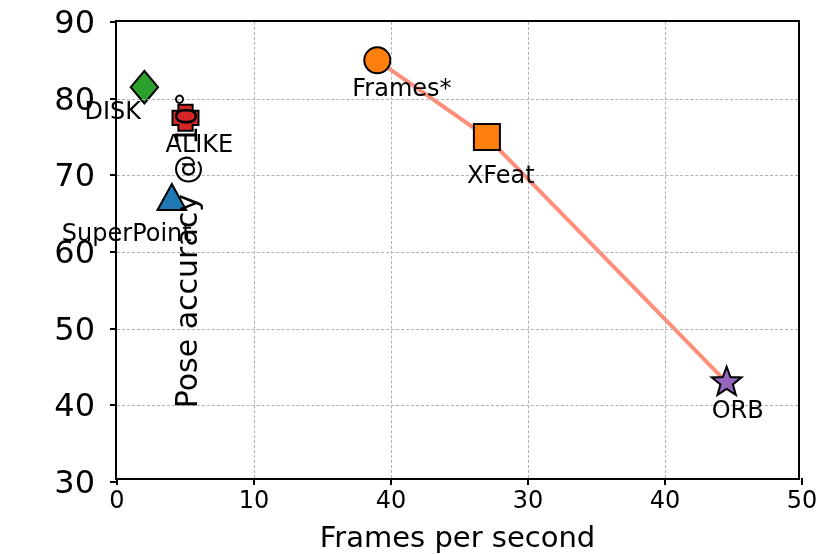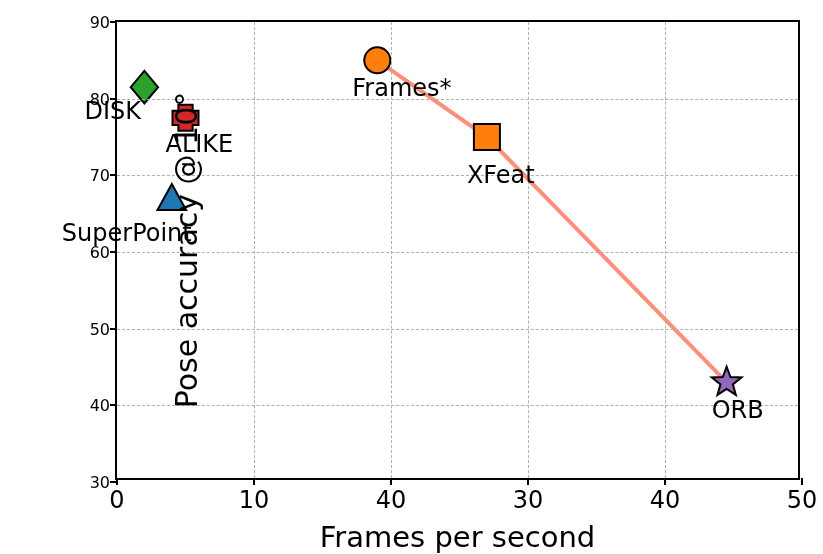--- a/index.html
+++ b/index.html
@@ -42,22 +42,22 @@
     position: absolute;
     top: 100%;
     transform: translateX(-50%);
     margin-top: 8px;
     font-size: 24px;
   }
   .tick-y {
     position: absolute;
     right: 100%;
     transform: translateY(-50%);
-    margin-right: 7px;
-    font-size: 16px;
+    margin-right: 22px;
+    font-size: 32px;
   }
   .tick-mark-x {
     position: absolute;
     width: 0;
     border-left: 2px solid #000;
     height: 7px;
     top: 100%;
   }
   .tick-mark-y {
     position: absolute;

